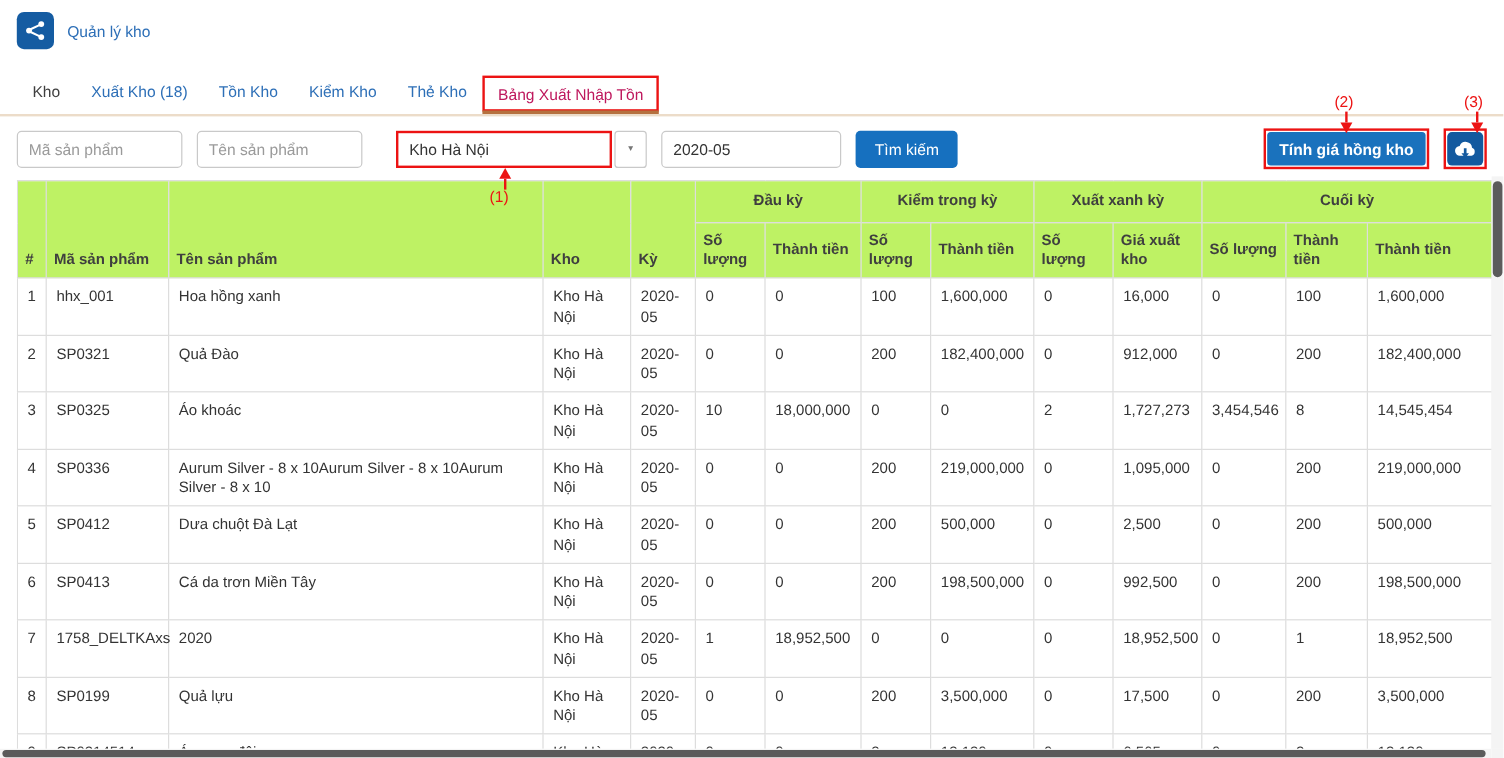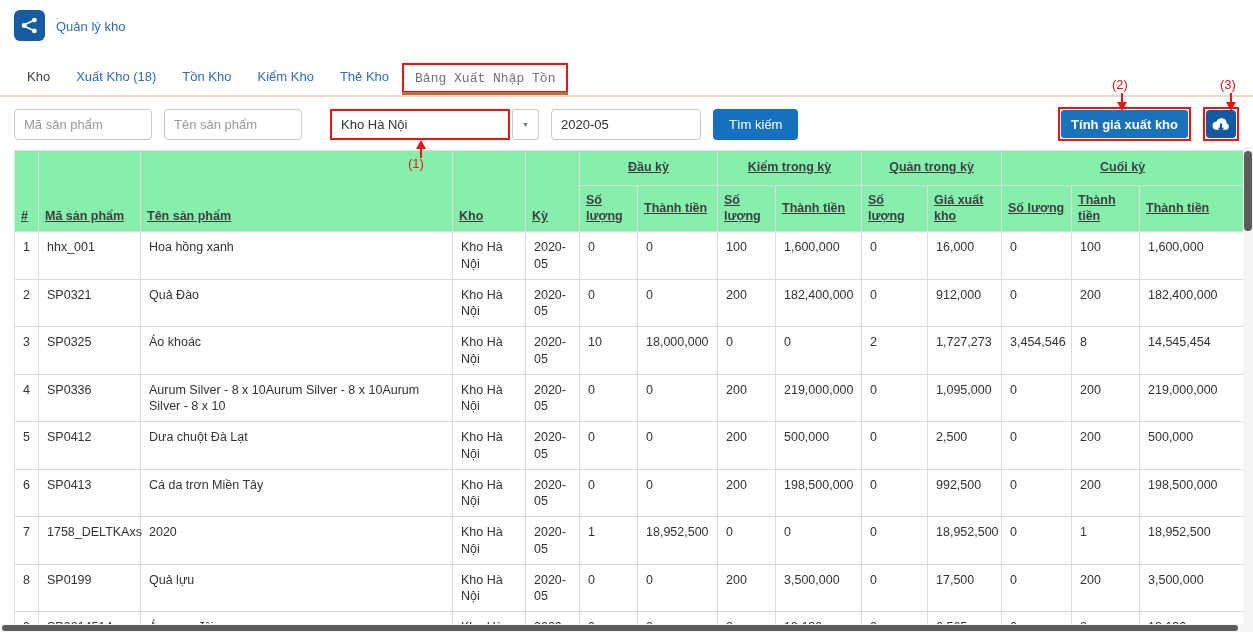--- a/index.html
+++ b/index.html
@@ -14,21 +14,21 @@
   .logo{position:absolute;left:14px;top:10px;width:31px;height:31px;background:#155ca2;
         border-radius:6px;display:flex;align-items:center;justify-content:center;cursor:pointer;}
   .app-title{position:absolute;left:56px;top:19px;font-size:13px;color:var(--link);}
 
   
   .tabbar{position:absolute;top:58px;left:0;right:0;height:39px;display:flex;align-items:stretch;
           padding-left:14px;border-bottom:2px solid #ecdcc9;}
   .tab{display:flex;align-items:center;padding:0 13px;font-size:13px;color:var(--link);
        cursor:pointer;position:relative;white-space:nowrap;}
   .tab-muted{color:#3f3f3f;}
-  .tab-active{color:#737373;border:2px solid var(--red);margin:5px 0 2px;padding:0 11px;font-family:Liberation Mono, monospace;}
+  .tab-active{color:#be185d;border:2px solid var(--red);margin:5px 0 2px;padding:0 11px;}
   .tab-active::after{content:"";position:absolute;left:-2px;right:-2px;bottom:-4px;height:3px;
                      background:var(--underline);}
 
   
   .filterbar{position:absolute;top:107px;left:14px;right:14px;height:34px;display:flex;
              align-items:center;gap:12px;}
   .txt{height:31px;border:1px solid #c9c9c9;border-radius:4px;padding:0 9px;font-size:13px;
        color:#333;font-family:inherit;background:#fff;}
   .txt::placeholder{color:#9a9a9a;}
   .select-wrap{display:flex;align-items:center;margin-left:16px;}
@@ -42,22 +42,22 @@
   .right-actions{margin-left:auto;display:flex;align-items:center;gap:12px;}
   .red-wrap{border:2px solid var(--red);padding:1px;display:flex;}
   .btn-calc{height:28px;padding:0 10px;font-weight:bold;border-radius:3px;background:#1a72bd;}
   .btn-download{width:30px;height:28px;background:#13599f;border:none;border-radius:4px;color:#fff;
                 display:flex;align-items:center;justify-content:center;cursor:pointer;}
 
   
   .table-area{position:absolute;top:150px;left:14px;width:1229px;height:474px;overflow:hidden;}
   table{border-collapse:collapse;table-layout:fixed;width:1229px;font-size:12.5px;}
   th,td{border:1px solid #ddd;}
-  thead th{background:#86efac;font-weight:bold;color:#3f3f3f;padding:7px 6px;text-align:left;
-           line-height:1.25;text-decoration:underline;}
+  thead th{background:#bef264;font-weight:bold;color:#3f3f3f;padding:7px 6px;text-align:left;
+           line-height:1.25;}
   th.group{text-align:center;height:35px;vertical-align:middle;}
   tr.subrow th{height:43px;vertical-align:middle;}
   th.rspan{vertical-align:bottom;}
   td{padding:7px 8px;vertical-align:top;color:#333;height:47px;line-height:1.3;background:#fff;}
 
   
   .ann-label{position:absolute;color:var(--red);font-size:13px;z-index:30;}
   .arrow-up{position:absolute;width:0;height:0;border-left:5px solid transparent;
             border-right:5px solid transparent;border-bottom:9px solid var(--red);z-index:30;}
   .arrow-up::after{content:"";position:absolute;left:-1px;top:9px;width:2px;height:9px;background:var(--red);}
@@ -100,21 +100,21 @@
   <input class="txt" style="width: 138px;" type="text" placeholder="Mã sản phẩm">
   <input class="txt" style="width: 138px;" type="text" placeholder="Tên sản phẩm">
   <div class="select-wrap">
     <div class="select-value">Kho Hà Nội</div>
     <div class="select-caret">▼</div>
   </div>
   <input class="txt" style="width: 150px;" type="text" value="2020-05">
   <button class="btn-primary">Tìm kiếm</button>
   <div class="right-actions">
     <div class="red-wrap">
-      <button class="btn-primary btn-calc">Tính giá xuất kho</button>
+      <button class="btn-primary btn-calc">Tính giá hồng kho</button>
     </div>
     <div class="red-wrap">
       <button class="btn-download">
         <span style="display:flex;">
           <svg width="18" height="15" viewBox="0 0 24 20">
             <path fill="#fff" d="M19.6 8.2A7.1 7.1 0 0 0 5.9 6.2 5.4 5.4 0 0 0 6.3 17H19a4.6 4.6 0 0 0 .6-8.8z"></path>
             <path fill="#13599f" d="M12 19.5l-4.2-5.2h2.7V8.8h3v5.5h2.7z"></path>
           </svg>
         </span>
       </button>
@@ -142,21 +142,21 @@
     </colgroup>
     <thead>
       <tr>
         <th rowspan="2" class="rspan">#</th>
         <th rowspan="2" class="rspan">Mã sản phẩm</th>
         <th rowspan="2" class="rspan">Tên sản phẩm</th>
         <th rowspan="2" class="rspan">Kho</th>
         <th rowspan="2" class="rspan">Kỳ</th>
         <th colspan="2" class="group">Đầu kỳ</th>
         <th colspan="2" class="group">Kiểm trong kỳ</th>
-        <th colspan="2" class="group">Quản trong kỳ</th>
+        <th colspan="2" class="group">Xuất xanh kỳ</th>
         <th colspan="3" class="group">Cuối kỳ</th>
       </tr>
       <tr class="subrow">
         <th>Số lượng</th>
         <th>Thành tiền</th>
         <th>Số lượng</th>
         <th>Thành tiền</th>
         <th>Số lượng</th>
         <th>Giá xuất kho</th>
         <th>Số lượng</th>

